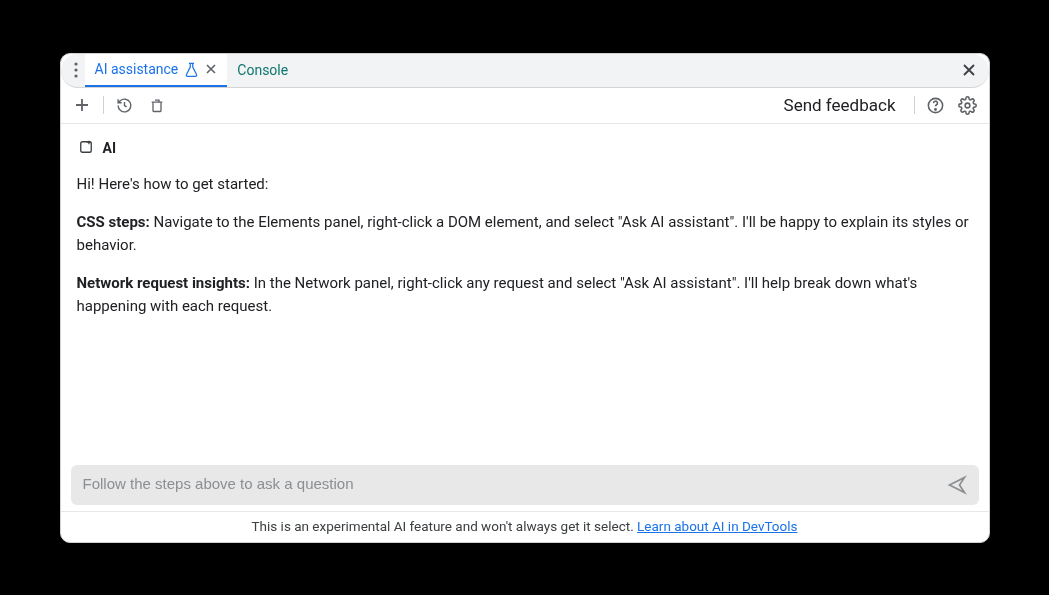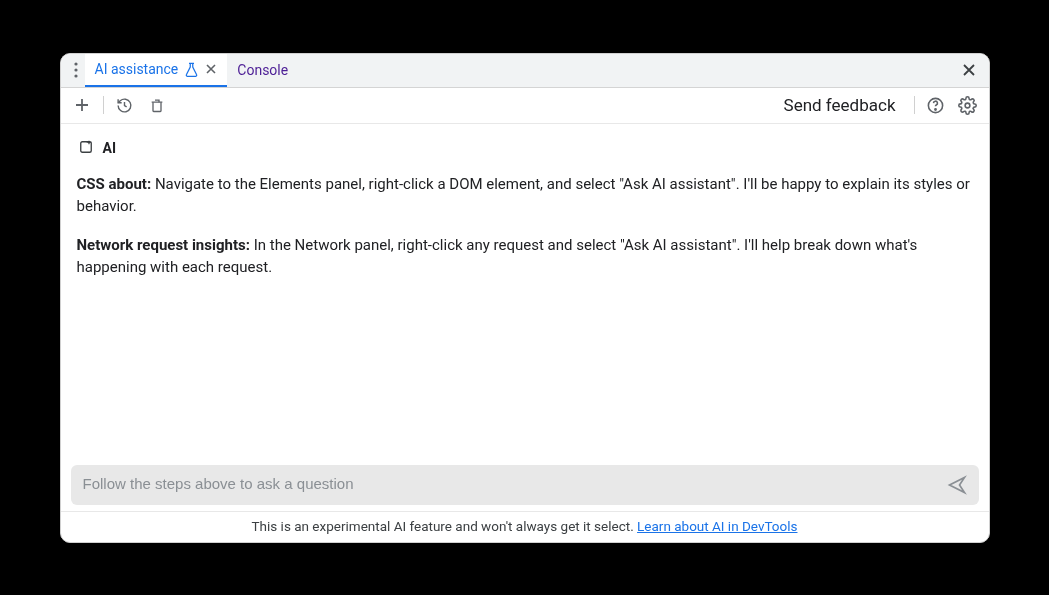--- a/index.html
+++ b/index.html
@@ -26,37 +26,38 @@
 
 
 .tabbar {
   display: flex;
   align-items: center;
   height: 34px;
   border-bottom: 1px solid #d4d4d4;
   background: #f1f3f4;
   padding-left: 6px;
   padding-right: 8px;
+  border-radius: 17px;
 }
 .more-icon {
   width: 18px;
   display: flex;
   align-items: center;
   justify-content: center;
   color: #5f6368;
   cursor: pointer;
 }
 .tab {
   display: flex;
   align-items: center;
   gap: 6px;
   padding: 0 10px;
   height: 100%;
   font-size: 14px;
-  color: #4c1d95;
+  color: #0f766e;
   cursor: pointer;
 }
 .tab.active {
   color: #1a73e8;
   border-bottom: 2px solid #1a73e8;
   background: #fff;
   position: relative;
 }
 .tab .flask { color: #1a73e8; }
 .tab .close {
@@ -247,22 +248,23 @@
   </div>
 
   <div class="chatbody">
     <div class="ai-head">
       <svg width="18" height="18" viewBox="0 0 24 24" fill="none" stroke="currentColor" stroke-width="1.8">
           <rect x="5" y="5" width="14" height="14" rx="2"></rect>
           <path d="M16 3l1.2 2.4L20 6l-2.8.6L16 9l-1.2-2.4L12 6l2.8-.6z" fill="currentColor" stroke="none"></path>
         </svg>
       <span>AI</span>
     </div>
+    <p class="lead">Hi! Here's how to get started:</p>
     <p>
-      <span class="bold">CSS about:</span><span> Navigate to the Elements panel, right-click a DOM element, and select "Ask AI assistant". I'll be happy to explain its styles or behavior.</span>
+      <span class="bold">CSS steps:</span><span> Navigate to the Elements panel, right-click a DOM element, and select "Ask AI assistant". I'll be happy to explain its styles or behavior.</span>
     </p>
     <p>
       <span class="bold">Network request insights:</span><span> In the Network panel, right-click any request and select "Ask AI assistant". I'll help break down what's happening with each request.</span>
     </p>
   </div>
 
   <div class="inputwrap">
     <div class="inputbox">
       <input type="text" placeholder="Follow the steps above to ask a question" style="">
       <div class="send">

